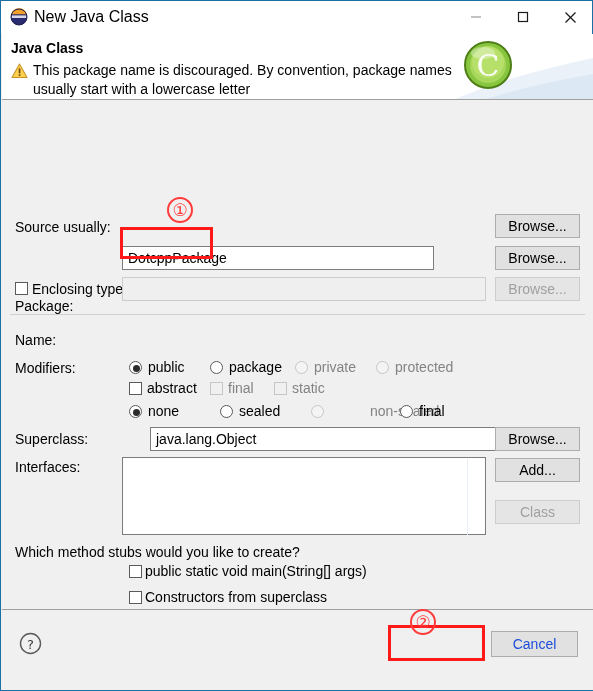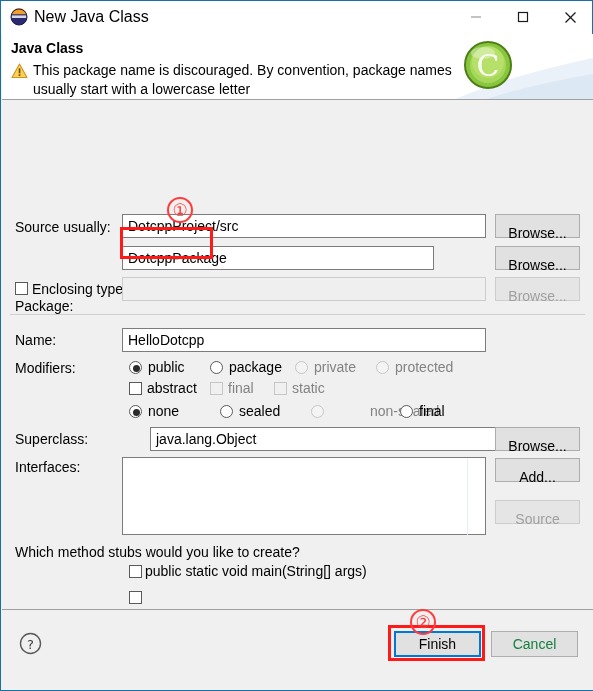--- a/index.html
+++ b/index.html
@@ -106,21 +106,21 @@
   .btn {
     position: absolute;
     height: 24px;
     background: #e1e1e1;
     border: 1px solid #adadad;
     font-size: 14px;
     color: #000000;
     font-family: "Liberation Sans", sans-serif;
     text-align: center;
     line-height: 21px;
-    padding: 8px;
+    padding: 0;
     cursor: default;
   }
   .btn.disabled { color: #a0a0a0; border-color: #cdcdcd; background: #e5e5e5; }
 
   
   .cb {
     position: absolute;
     width: 13px; height: 13px;
     background: #ffffff;
     border: 1px solid #5a5a5a;
@@ -200,21 +200,21 @@
     font-size: 14px; color: #000000;
     font-family: "Liberation Sans", sans-serif;
     line-height: 20px;
     cursor: default;
   }
   #btn-cancel {
     position: absolute; left: 489px; top: 21px;
     width: 87px; height: 26px;
     background: #e1e1e1;
     border: 1px solid #adadad;
-    font-size: 14px; color: #15803d;
+    font-size: 14px; color: #1d4ed8;
     font-family: "Liberation Sans", sans-serif;
     line-height: 22px;
     cursor: default;
   }
 
   
   .anno-box {
     position: absolute;
     border: 3px solid #ff1a1a;
     pointer-events: none;
@@ -287,36 +287,34 @@
         <circle cx="35" cy="28" r="16" fill="#bce36f" opacity="0.75"></circle>
         <text x="35" y="42" font-family="DejaVu Serif, serif" font-size="30" fill="#ffffff" text-anchor="middle" opacity="0.92">C</text>
         <ellipse cx="30" cy="19" rx="12" ry="6" fill="#ffffff" opacity="0.35"></ellipse>
       </svg>
     </span>
   </div>
 
   <div id="body">
 
     <span class="lbl" style="left:13px; top:119px;">Source usually:</span>
-    <div class="txt" style="left:120px; top:114px; width:364px;">DotcppProject/src</div>
     <button class="btn" style="left:493px; top:114px; width:85px;">Browse...</button>
 
     <span class="lbl" style="left:13px; top:151px;margin-top:47px;">Package:</span>
     <div class="txt" style="left:120px; top:146px; width:312px;">DotcppPackage</div>
     <button class="btn" style="left:493px; top:146px; width:85px;">Browse...</button>
 
     <span class="cb" style="left:13px; top:182px;"></span>
     <span class="lbl" style="left:30px; top:181px;">Enclosing type:</span>
     <div class="txt disabled" style="left:120px; top:177px; width:364px;"></div>
     <button class="btn disabled" style="left:493px; top:177px; width:85px;">Browse...</button>
 
     <hr class="sep" style="top:214px;">
 
     <span class="lbl" style="left:13px; top:232px;">Name:</span>
-    <div class="txt" style="left:120px; top:228px; width:364px;">HelloDotcpp</div>
 
     <span class="lbl" style="left:13px; top:260px;">Modifiers:</span>
 
     <span class="rb checked" style="left:127px; top:261px;"></span>
     <span class="lbl" style="left:146px; top:259px;">public</span>
     <span class="rb" style="left:208px; top:261px;"></span>
     <span class="lbl" style="left:227px; top:259px;">package</span>
     <span class="rb disabled" style="left:293px; top:261px;"></span>
     <span class="lbl dim" style="left:312px; top:259px;">private</span>
     <span class="rb disabled" style="left:374px; top:261px;"></span>
@@ -340,49 +338,49 @@
 
     <span class="lbl" style="left:13px; top:331px;">Superclass:</span>
     <div class="txt" style="left:120px; top:327px; width:364px;margin-left:28px;">java.lang.Object</div>
     <button class="btn" style="left:493px; top:327px; width:85px;">Browse...</button>
 
     <span class="lbl" style="left:13px; top:359px;">Interfaces:</span>
     <div id="iface-list">
       <div id="iface-divider"></div>
     </div>
     <button class="btn" style="left:493px; top:358px; width:85px;">Add...</button>
-    <button class="btn disabled" style="left:493px; top:400px; width:85px;">Source</button>
+    <button class="btn disabled" style="left:493px; top:400px; width:85px;">Class</button>
 
     <span class="lbl" style="left:13px; top:444px;">Which method stubs would you like to create?</span>
 
     <span class="cb" style="left:127px; top:465px;"></span>
     <span class="lbl" style="left:143px; top:463px;">public static void main(String[] args)</span>
 
     <span class="cb" style="left:127px; top:491px;"></span>
+    <span class="lbl" style="left:143px; top:489px;">Constructors from superclass</span>
 
     <span class="cb checked" style="left:127px; top:511px;"></span>
     <span class="lbl" style="left:143px; top:509px;">Inherited abstract methods</span>
 
     <span class="lbl" style="left:13px; top:531px;">Do you want to add comments? (Configure templates and default value </span>
     <span id="here-link" style="left:430px; top:531px;">here</span>
     <span class="lbl" style="left:457px; top:531px;">)</span>
 
     <span class="cb" style="left:127px; top:558px;"></span>
     <span class="lbl" style="left:143px; top:556px;">Generate comments</span>
 
   </div>
 
   <div id="footer">
     <span id="help-icon">
       <svg width="23" height="23" viewBox="0 0 23 23">
         <circle cx="11.5" cy="11.5" r="10" fill="none" stroke="#5a5a5a" stroke-width="1.4"></circle>
         <text x="11.5" y="16.5" font-family="DejaVu Sans, sans-serif" font-size="13" fill="#3a3a3a" text-anchor="middle">?</text>
       </svg>
     </span>
-    <button id="btn-finish">Finish</button>
     <button id="btn-cancel">Cancel</button>
   </div>
 
   <div class="anno-box" style="left:119px; top:226px; width:93px; height:32px;"></div>
   <div class="anno-circle" style="left:166px; top:196px;">①</div>
 
   <div class="anno-box" style="left:387px; top:624px; width:97px; height:36px;"></div>
   <div class="anno-circle" style="left:409px; top:608px;">②</div>
 
 </div>

